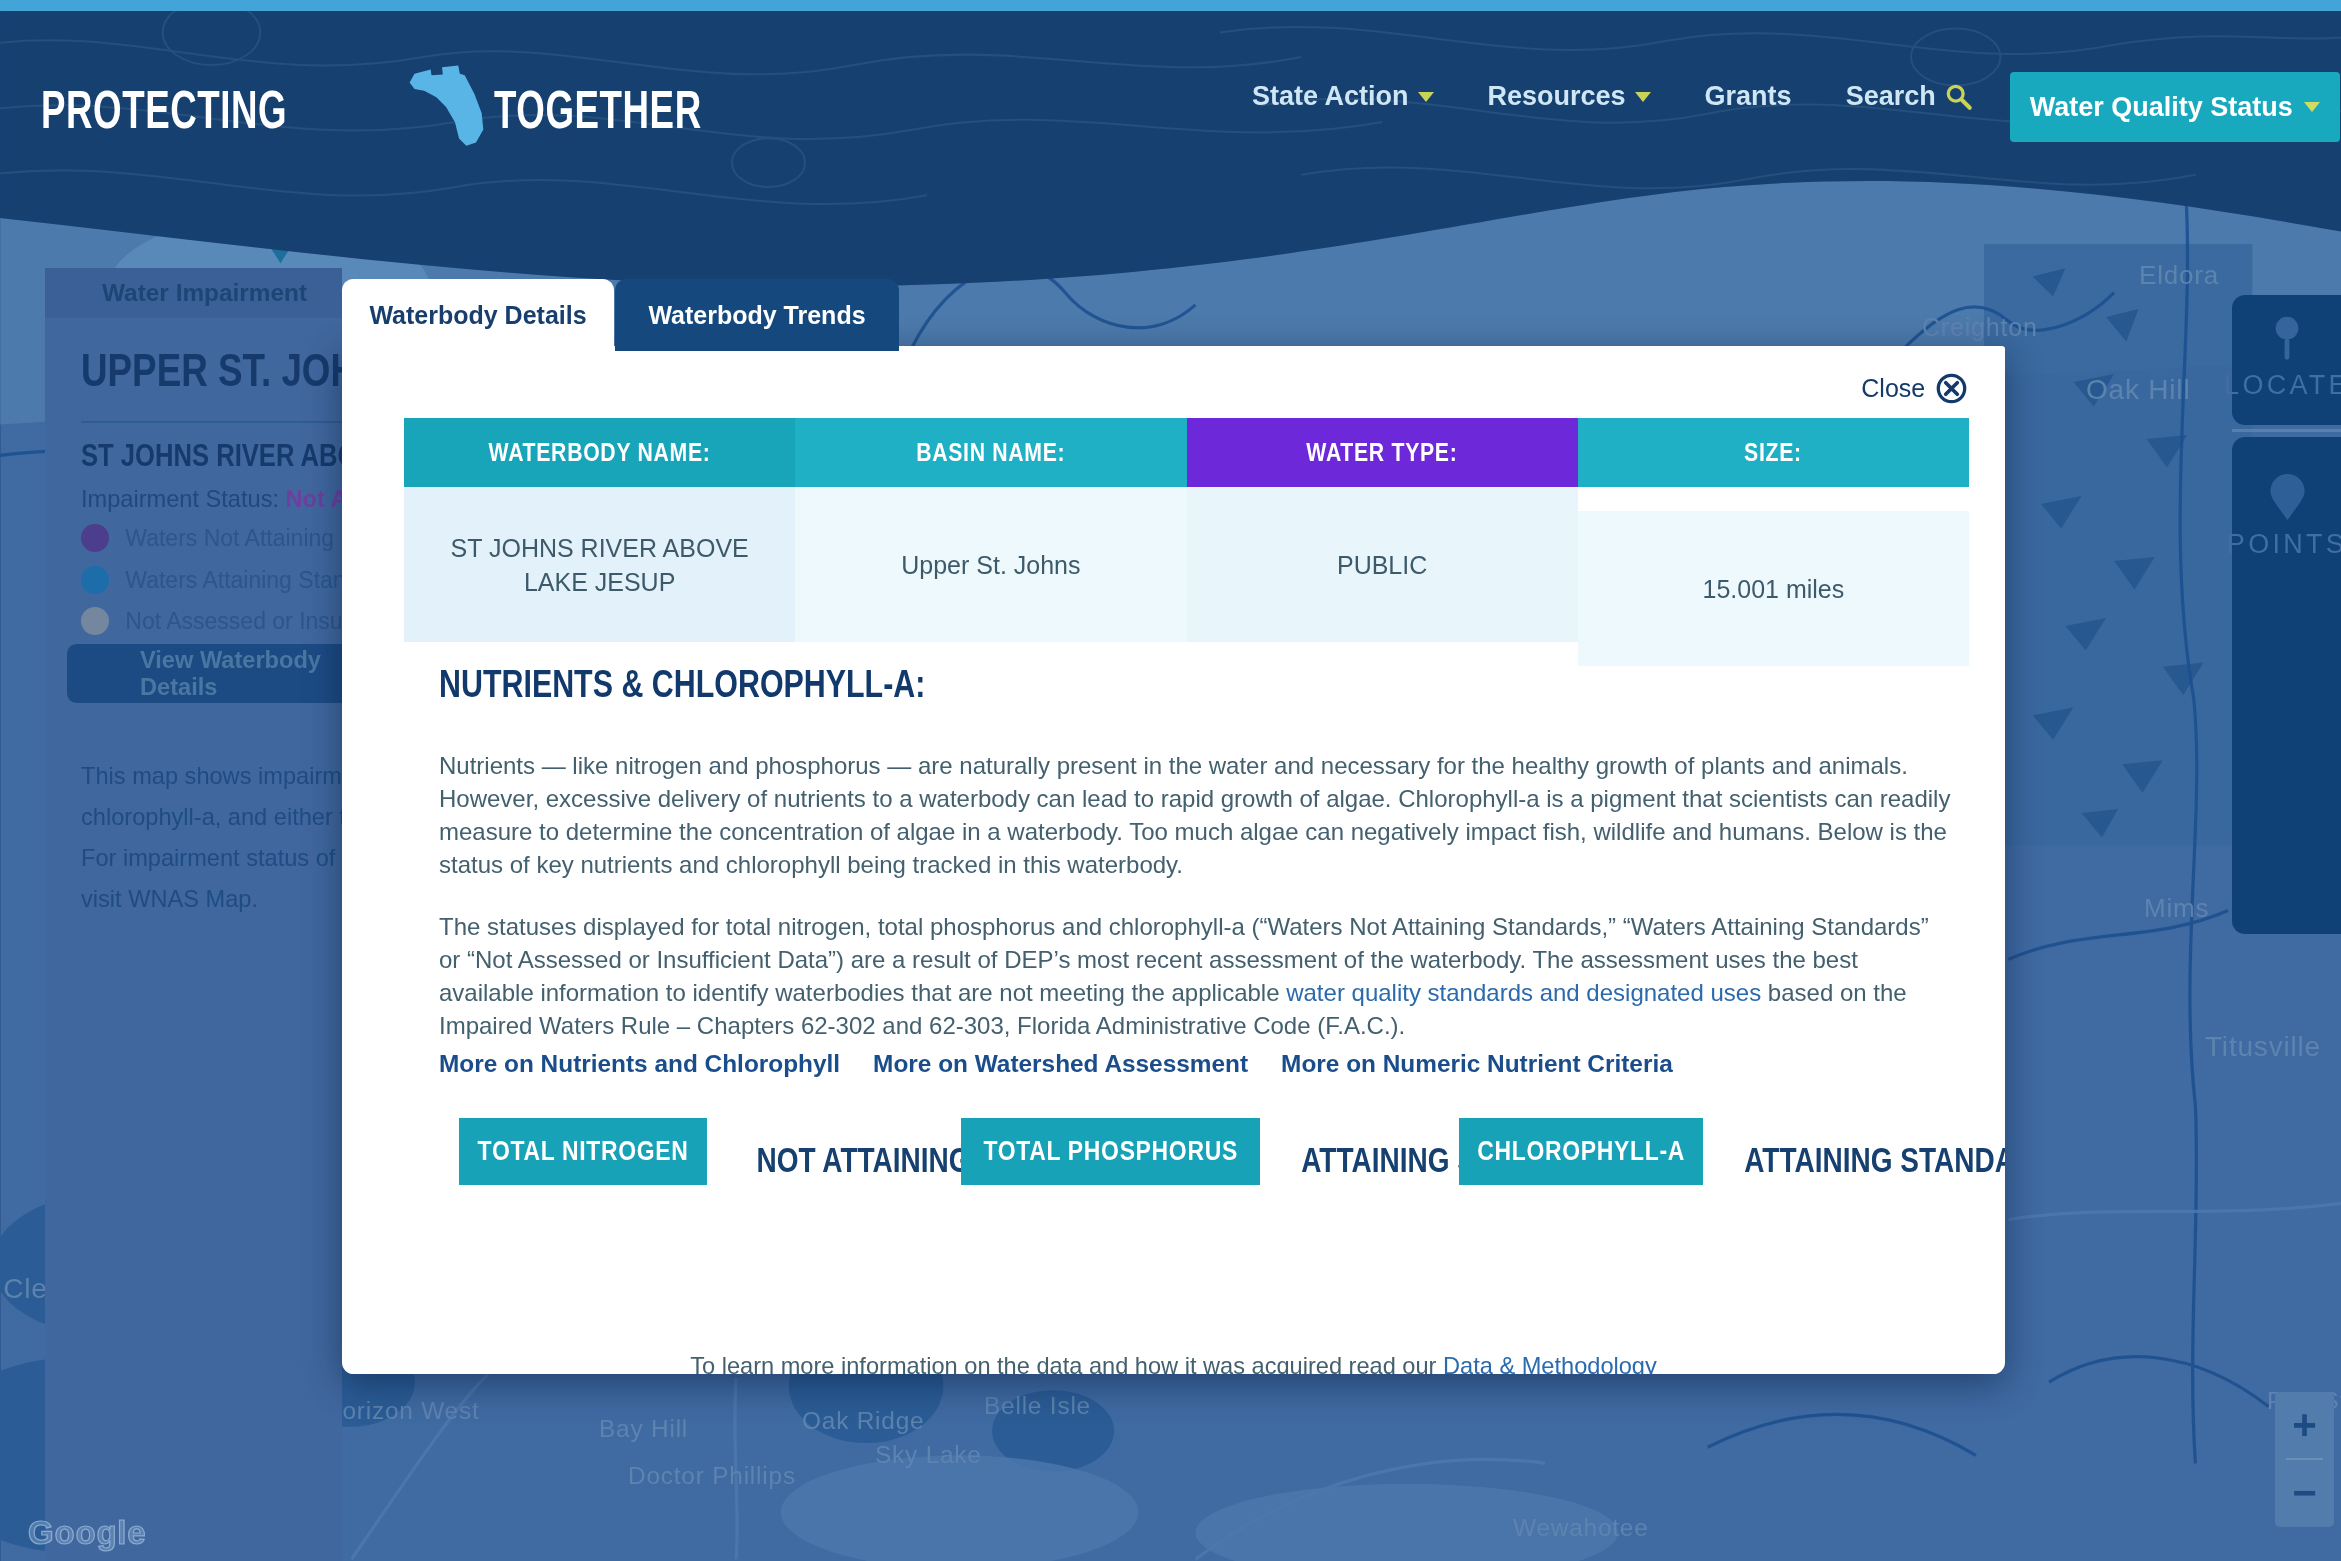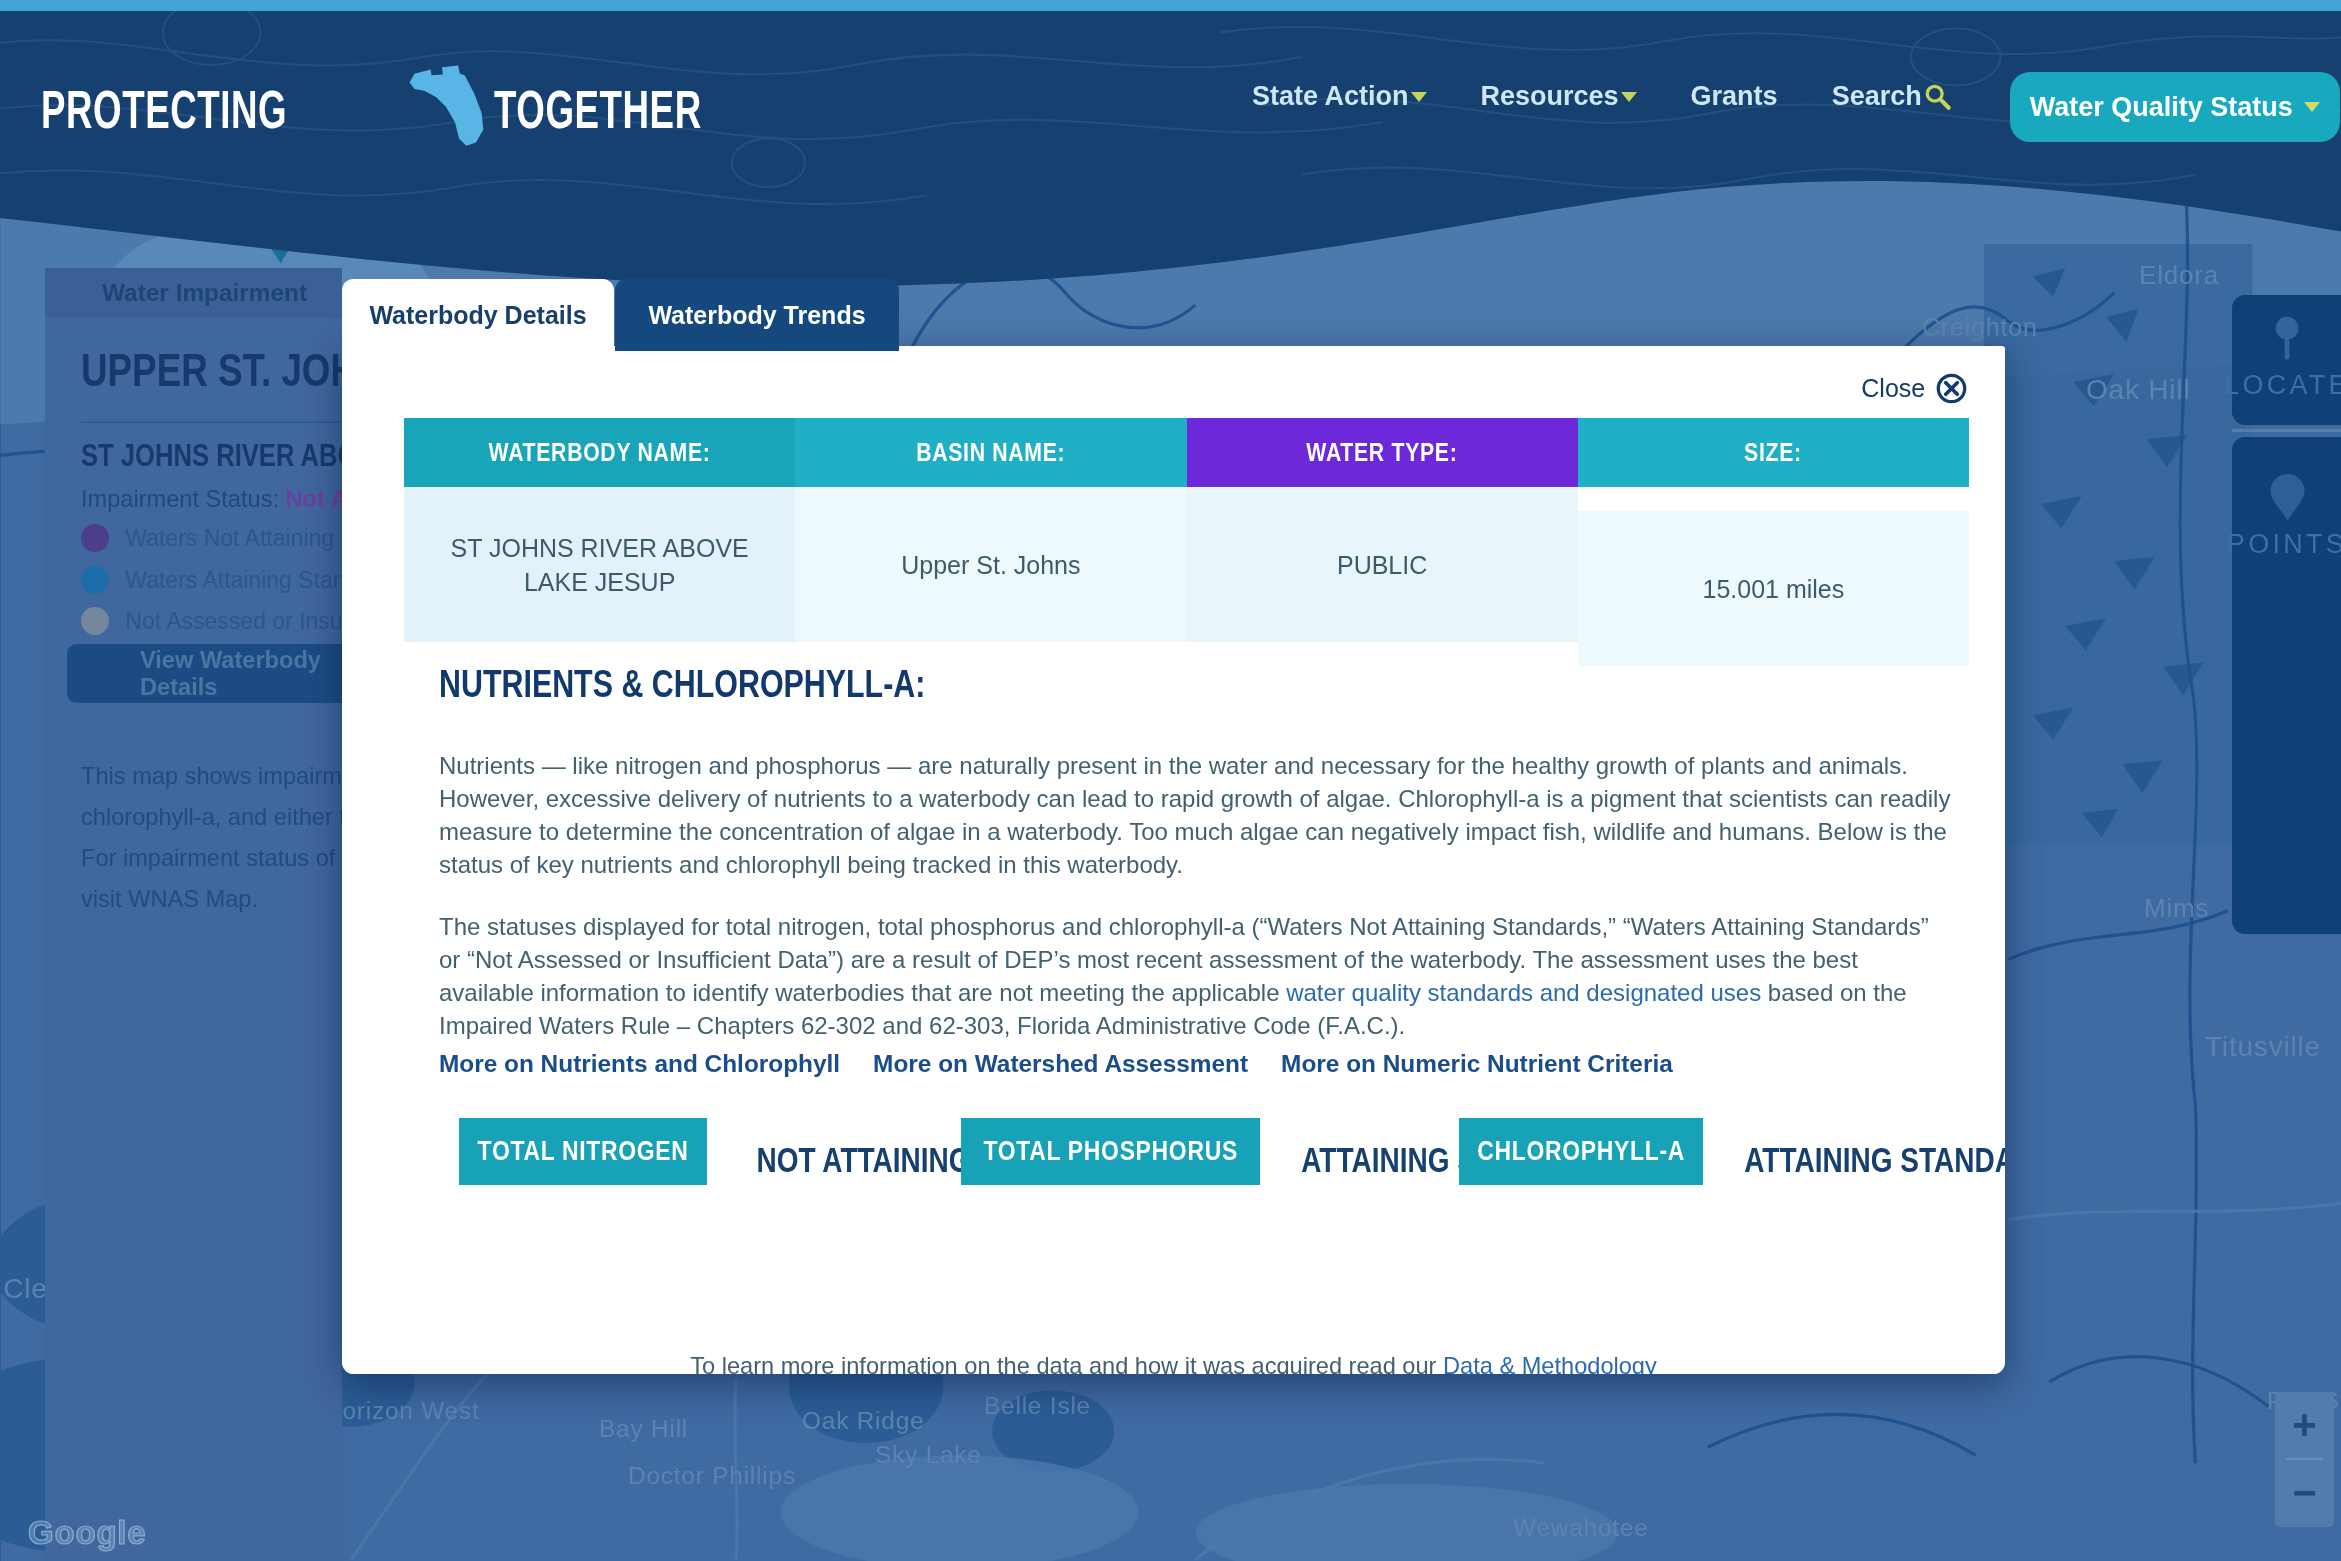--- a/index.html
+++ b/index.html
@@ -7,23 +7,23 @@
        font-family:"Liberation Sans",sans-serif;}
   .abs{position:absolute;}
   .cond{display:inline-block;font-weight:bold;white-space:nowrap;transform:scaleX(.8);transform-origin:left center;}
   .cond-c{display:inline-block;font-weight:bold;white-space:nowrap;transform:scaleX(.8);transform-origin:center center;}
   
   #topstrip{left:0;top:0;width:2342px;height:11.4px;background:#43a4d8;z-index:7;}
   #headerwave{left:0;top:0;z-index:6;}
   #logo{left:41px;top:63px;z-index:8;display:flex;align-items:center;color:#ffffff;}
   .logo-word{font-size:54px;font-weight:bold;letter-spacing:0.8px;transform:scaleX(.68);transform-origin:left center;display:inline-block;white-space:nowrap;}
   #nav{left:1252px;top:81px;z-index:8;display:flex;align-items:center;gap:54px;}
-  .nav-item{display:flex;align-items:center;gap:2px;color:#cfe7f5;font-size:27px;font-weight:bold;cursor:pointer;}
+  .nav-item{display:flex;align-items:center;gap:9px;color:#cfe7f5;font-size:27px;font-weight:bold;cursor:pointer;}
   .tri{width:0;height:0;border-left:8.1px solid transparent;border-right:8.1px solid transparent;border-top:10.6px solid #c9d355;display:inline-block;}
-  #cta{left:2010px;top:72px;width:330px;height:70px;background:#19a9bf;border-radius:20px;z-index:8;
+  #cta{left:2010px;top:72px;width:330px;height:70px;background:#19a9bf;border-radius:4px;z-index:8;
        display:flex;align-items:center;justify-content:center;gap:11.4px;color:#fff;font-size:27px;font-weight:bold;}
   
   #mapsvg{left:0;top:0;z-index:0;}
   .maplabel{position:absolute;color:#5f85b0;letter-spacing:0.8px;z-index:1;white-space:nowrap;opacity:.95;}
   
   #sidebar{left:0px;top:268px;width:342px;height:1293px;overflow:hidden;z-index:2;}
   #sidebar .panelbg{left:45px;top:0px;width:298px;height:1293px;background:#40679e;}
   #sidebar .panelhead{left:45px;top:0px;width:298px;height:50px;background:#3a6097;}
   .sb-title{left:102px;top:11.4px;font-size:24.4px;font-weight:bold;color:#1d4674;}
   .sb-h1{left:81px;top:75px;font-size:46px;color:#163a6b;}

